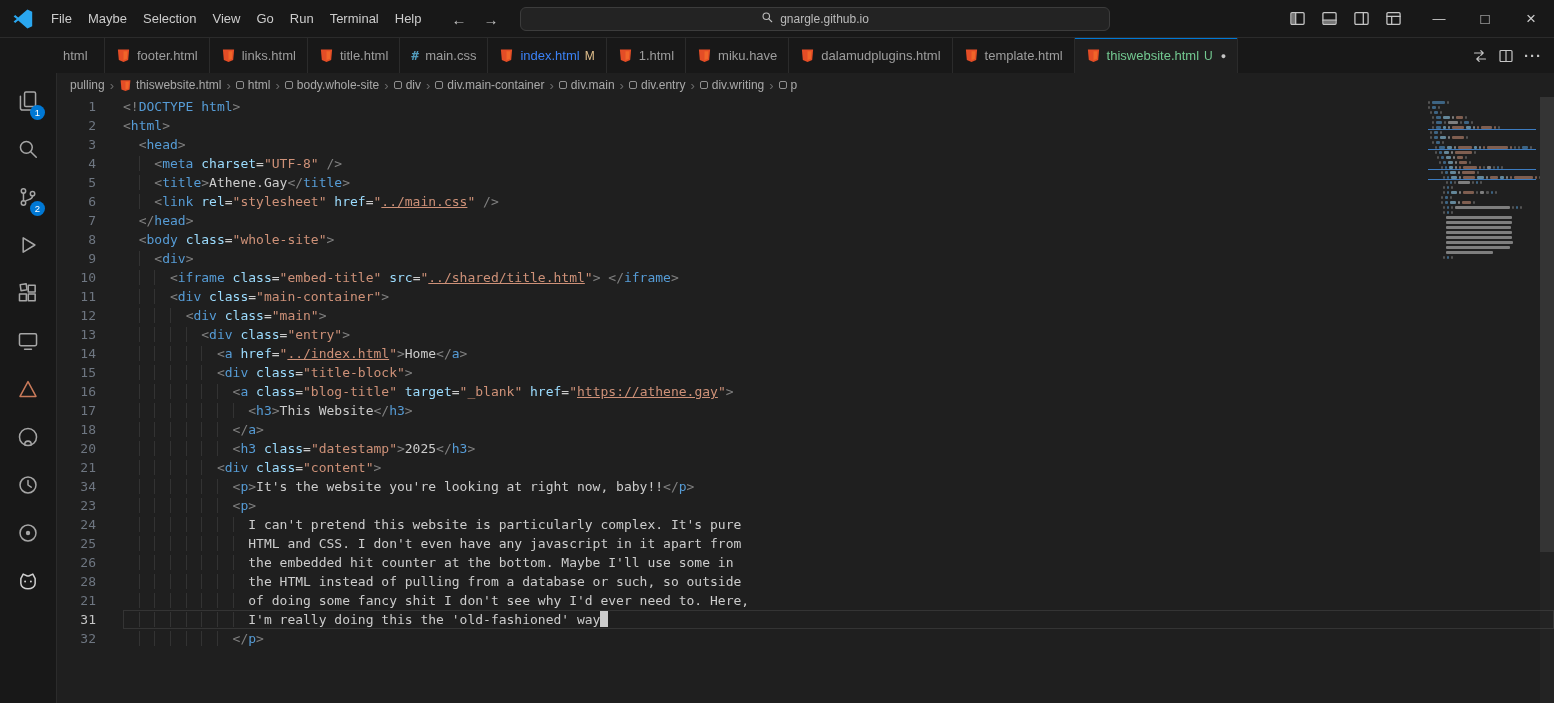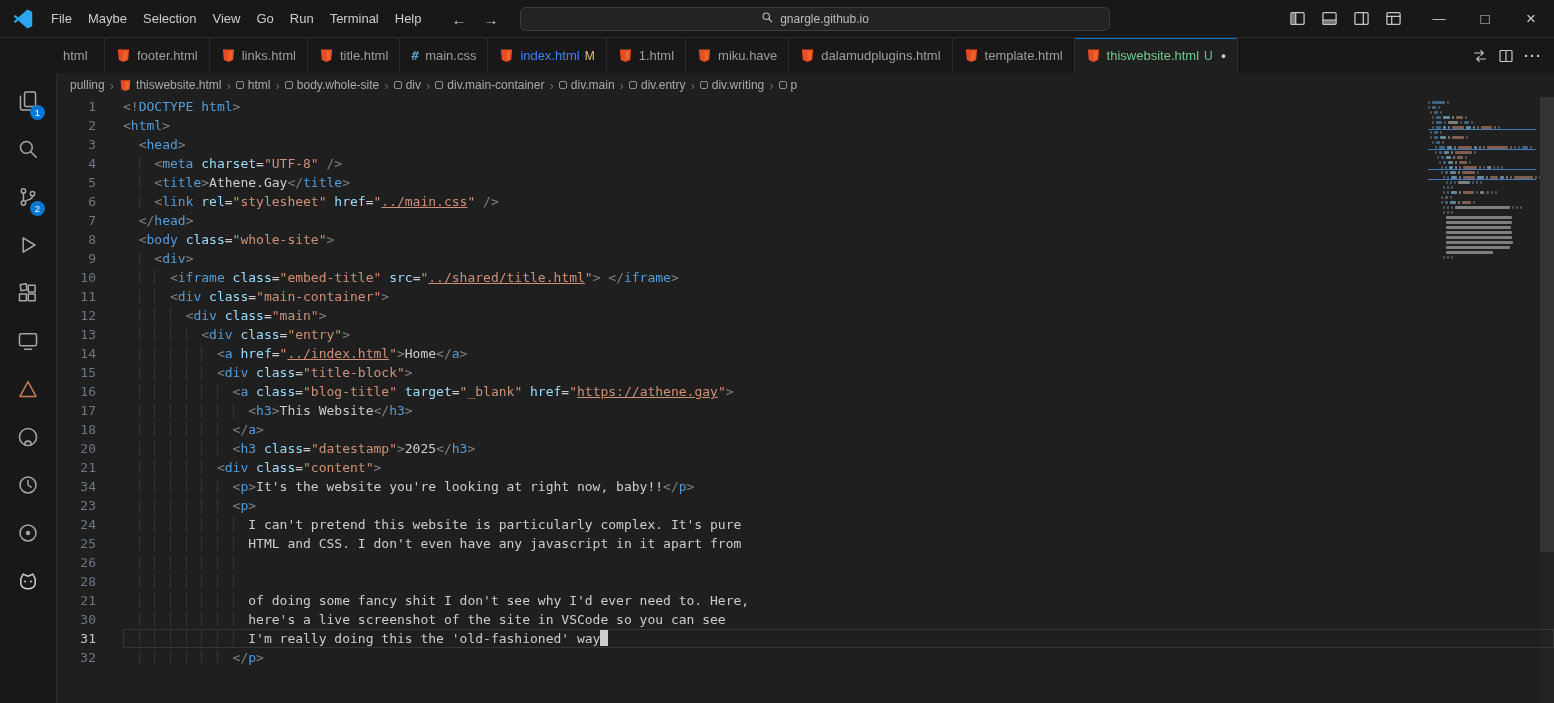--- a/index.html
+++ b/index.html
@@ -469,33 +469,29 @@
             <div class="row">
               <div class="gutter">24</div>
               <div class="codearea"><span class="code"><span>  </span><span class="guide">  </span><span class="guide">  </span><span class="guide">  </span><span class="guide">  </span><span class="guide">  </span><span class="guide">  </span><span class="guide">  </span><span style="color: rgb(204, 204, 204);">I can't pretend this website is particularly complex. It's pure</span></span></div>
             </div>
             <div class="row">
               <div class="gutter">25</div>
               <div class="codearea"><span class="code"><span>  </span><span class="guide">  </span><span class="guide">  </span><span class="guide">  </span><span class="guide">  </span><span class="guide">  </span><span class="guide">  </span><span class="guide">  </span><span style="color: rgb(204, 204, 204);">HTML and CSS. I don't even have any javascript in it apart from</span></span></div>
             </div>
             <div class="row">
               <div class="gutter">26</div>
-              <div class="codearea"><span class="code"><span>  </span><span class="guide">  </span><span class="guide">  </span><span class="guide">  </span><span class="guide">  </span><span class="guide">  </span><span class="guide">  </span><span class="guide">  </span></span></div>
+              <div class="codearea"><span class="code"><span>  </span><span class="guide">  </span><span class="guide">  </span><span class="guide">  </span><span class="guide">  </span><span class="guide">  </span><span class="guide">  </span><span class="guide">  </span><span style="color: rgb(204, 204, 204);">the embedded hit counter at the bottom. Maybe I'll use some in</span></span></div>
             </div>
             <div class="row">
               <div class="gutter">28</div>
-              <div class="codearea"><span class="code"><span>  </span><span class="guide">  </span><span class="guide">  </span><span class="guide">  </span><span class="guide">  </span><span class="guide">  </span><span class="guide">  </span><span class="guide">  </span></span></div>
+              <div class="codearea"><span class="code"><span>  </span><span class="guide">  </span><span class="guide">  </span><span class="guide">  </span><span class="guide">  </span><span class="guide">  </span><span class="guide">  </span><span class="guide">  </span><span style="color: rgb(204, 204, 204);">the HTML instead of pulling from a database or such, so outside</span></span></div>
             </div>
             <div class="row">
               <div class="gutter">21</div>
               <div class="codearea"><span class="code"><span>  </span><span class="guide">  </span><span class="guide">  </span><span class="guide">  </span><span class="guide">  </span><span class="guide">  </span><span class="guide">  </span><span class="guide">  </span><span style="color: rgb(204, 204, 204);">of doing some fancy shit I don't see why I'd ever need to. Here,</span></span></div>
-            </div>
-            <div class="row">
-              <div class="gutter">30</div>
-              <div class="codearea"><span class="code"><span>  </span><span class="guide">  </span><span class="guide">  </span><span class="guide">  </span><span class="guide">  </span><span class="guide">  </span><span class="guide">  </span><span class="guide">  </span><span style="color: rgb(204, 204, 204);">here's a live screenshot of the site in VSCode so you can see</span></span></div>
             </div>
             <div class="row current">
               <div class="gutter">31</div>
               <div class="codearea"><span class="code"><span>  </span><span class="guide">  </span><span class="guide">  </span><span class="guide">  </span><span class="guide">  </span><span class="guide">  </span><span class="guide">  </span><span class="guide">  </span><span style="color: rgb(204, 204, 204);">I'm really doing this the 'old-fashioned' way</span><span class="cursor"></span></span></div>
             </div>
             <div class="row">
               <div class="gutter">32</div>
               <div class="codearea"><span class="code"><span>  </span><span class="guide">  </span><span class="guide">  </span><span class="guide">  </span><span class="guide">  </span><span class="guide">  </span><span class="guide">  </span><span style="color: rgb(128, 128, 128);">&lt;/</span><span style="color: rgb(86, 156, 214);">p</span><span style="color: rgb(128, 128, 128);">&gt;</span></span></div>
             </div>
           </div>

